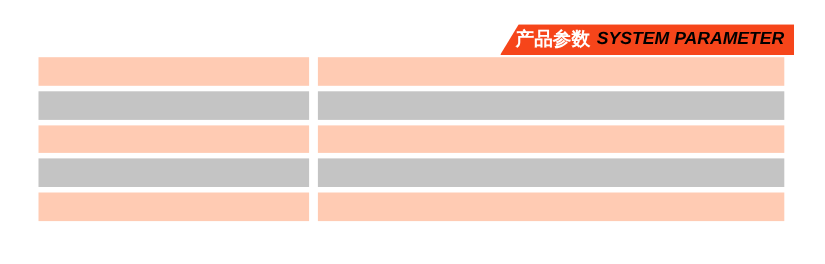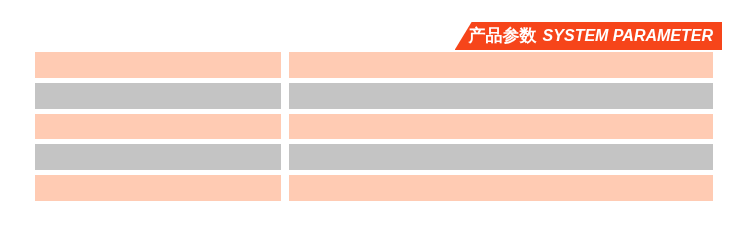--- a/index.html
+++ b/index.html
@@ -49,21 +49,21 @@
 
   .banner-title-cn {
     color: #ffffff;
     font-size: 17px;
     font-weight: bold;
     letter-spacing: 0px;
     line-height: 28px;
   }
 
   .banner-title-en {
-    color: #ffffff;
+    color: #000000;
     font-size: 16px;
     font-style: italic;
     font-weight: bold;
     letter-spacing: 0px;
     line-height: 28px;
     margin-left: 6px;
   }
 
   
   .spec-table {

